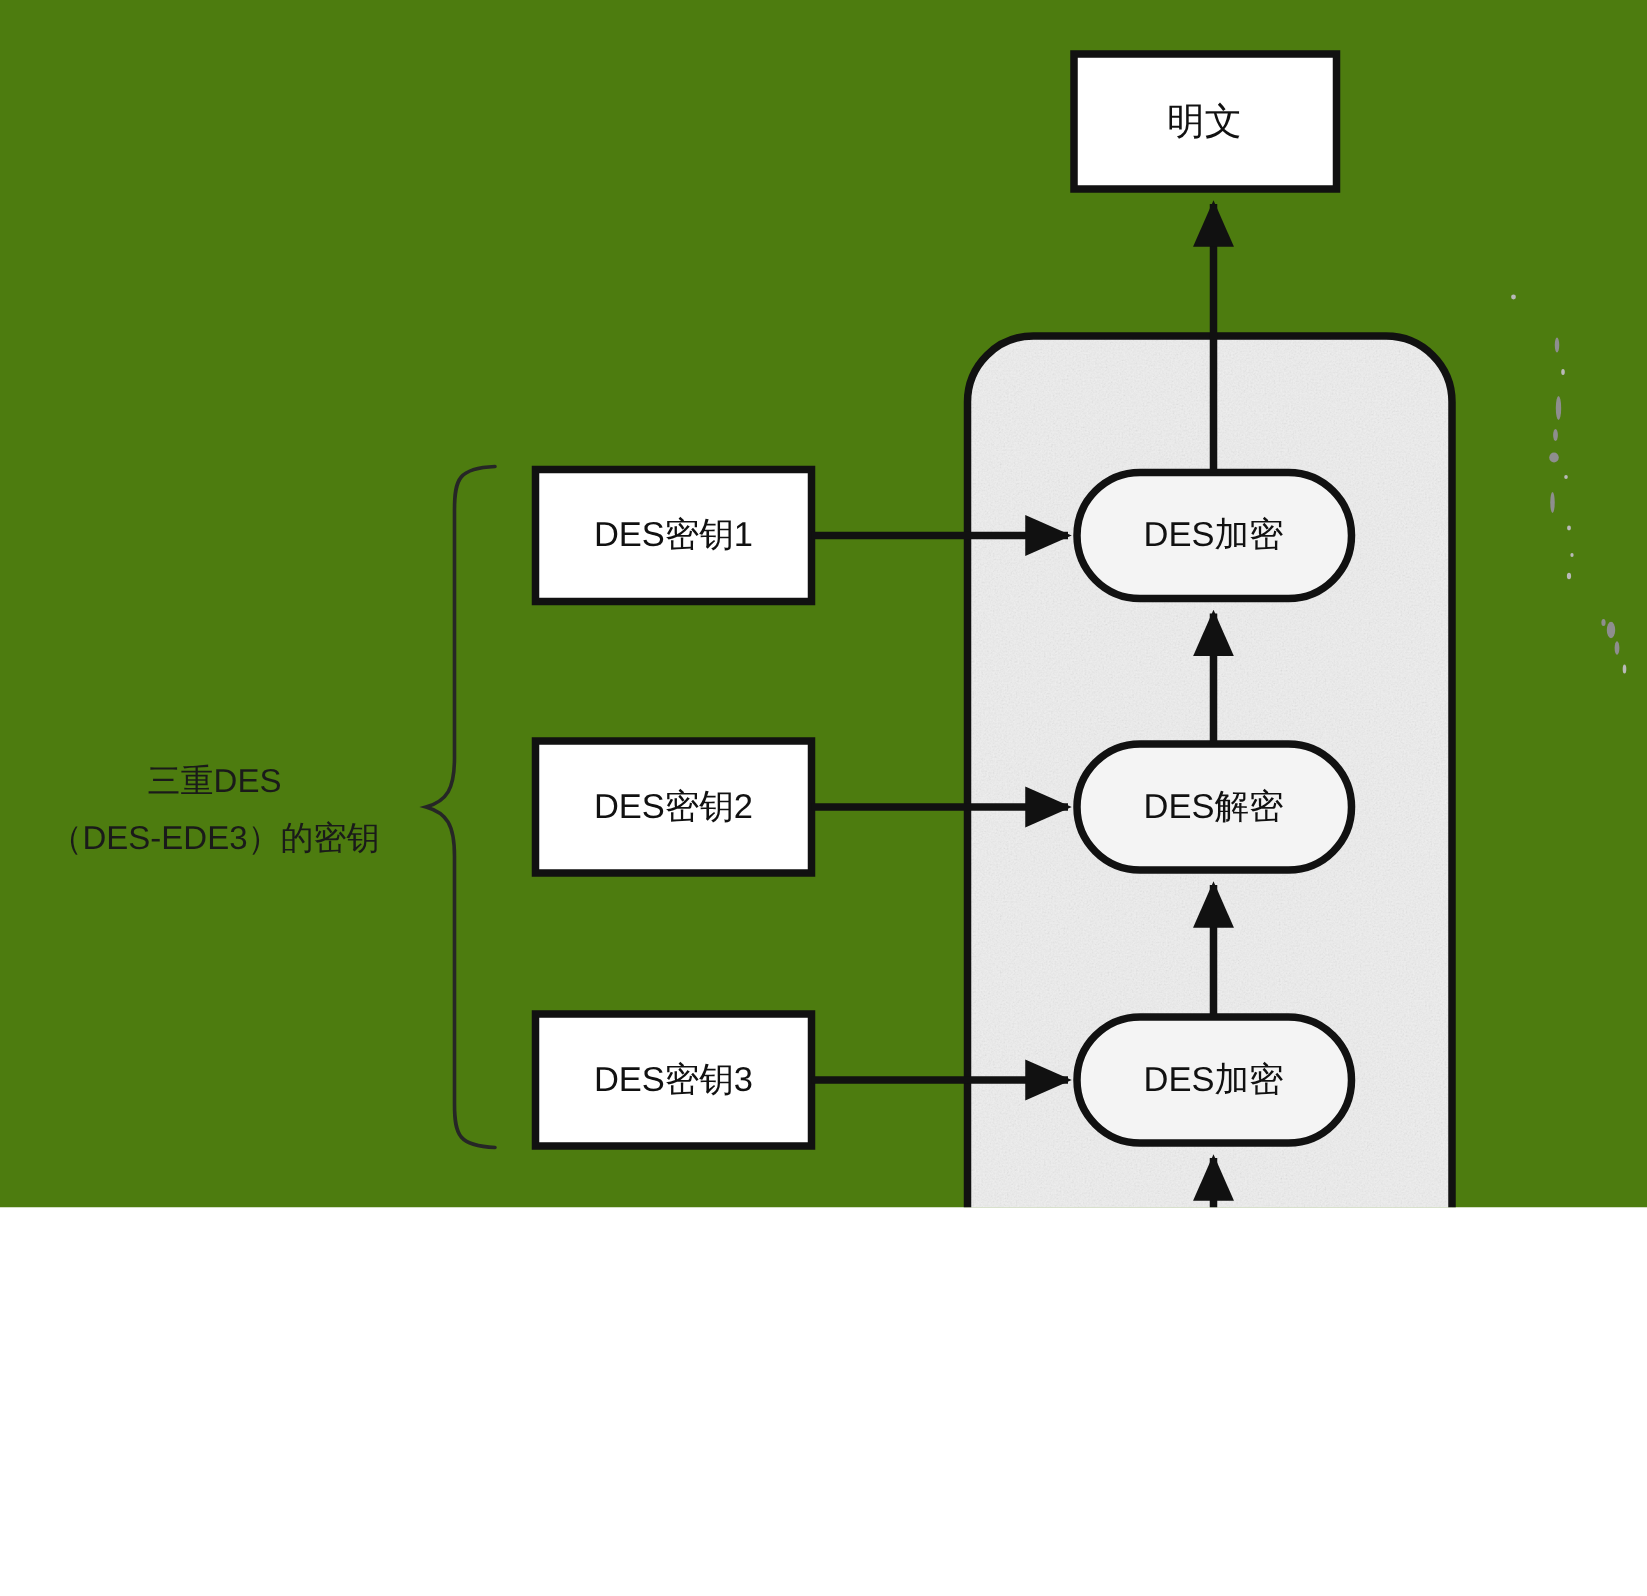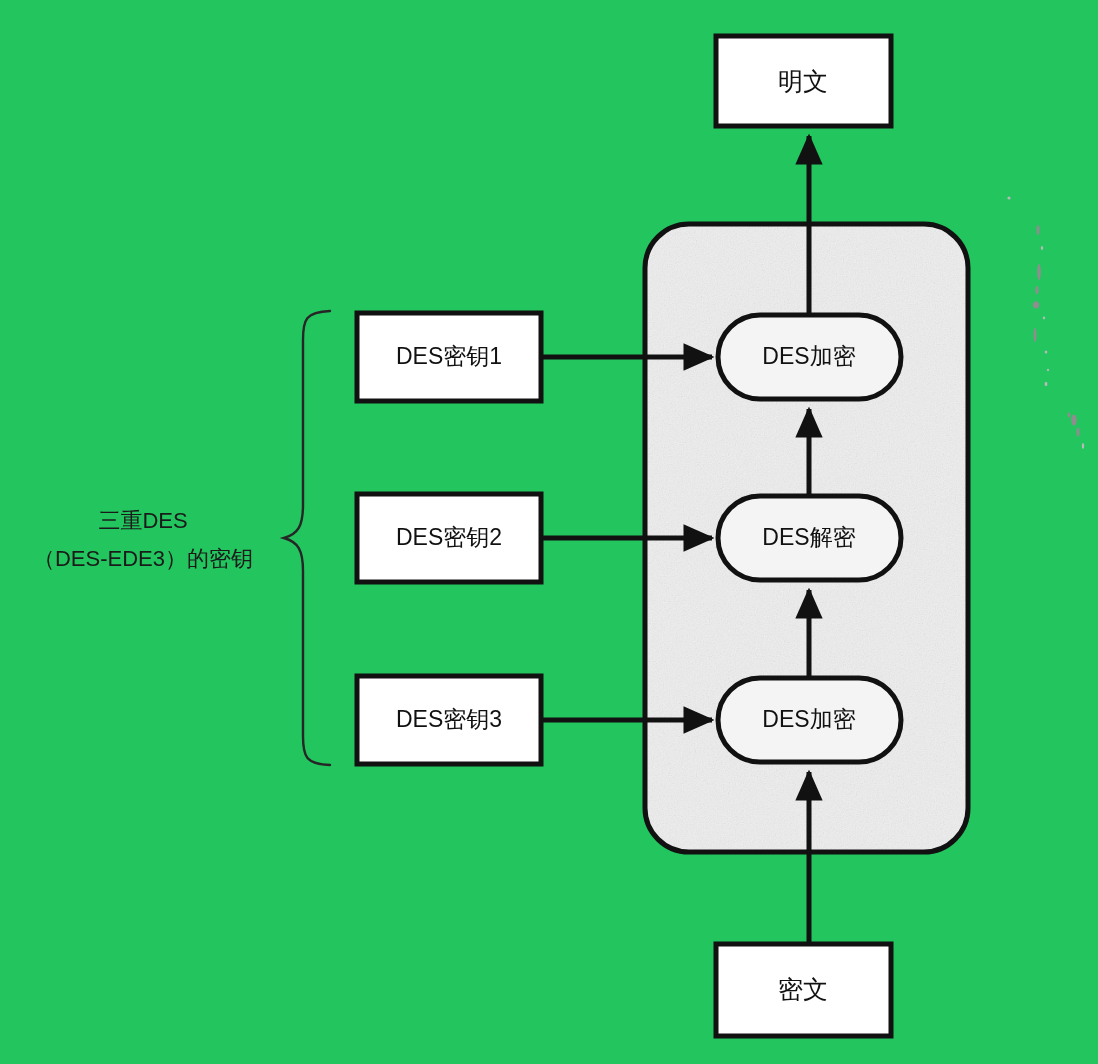--- a/index.html
+++ b/index.html
@@ -4,22 +4,22 @@
 <title>Triple DES Decryption Diagram</title>
 <style>
   html, body {
     margin: 0;
     padding: 0;
     background: #ffffff;
   }
   #page {
     position: relative;
     width: 1098px;
-    height: 1064px;
-    background: #22c55e;
+    height: 805px;
+    background: #4d7c0f;
     overflow: hidden;
     font-family: "Liberation Sans", "DejaVu Sans", sans-serif;
   }
   #diagram-svg {
     position: absolute;
     left: 0;
     top: 0;
     width: 1098px;
     height: 1064px;
   }

